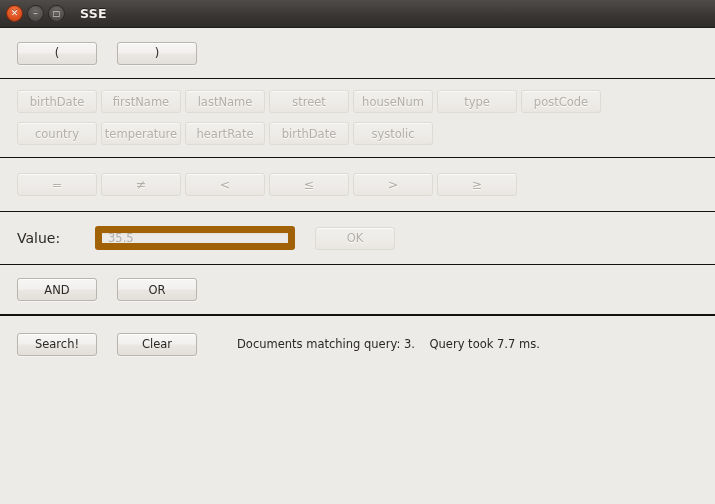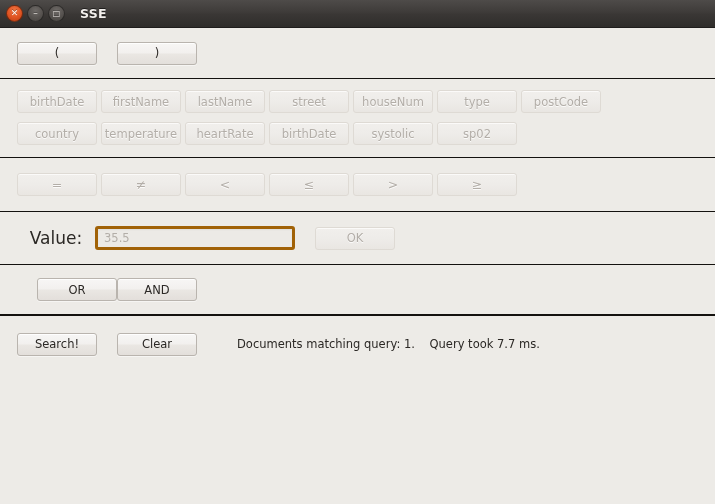--- a/index.html
+++ b/index.html
@@ -109,29 +109,28 @@
     display: flex;
     padding-left: 17px;
   }
   .gridrow .btn { margin-right: 4px; }
 
   
   #value-row {
     height: 52px;
   }
   #value-label {
-    font-size: 17px;
+    font-size: 14px;
     color: #2b2825;
     width: 78px;
-    text-align: center;
   }
   #value-input {
     width: 200px;
     height: 24px;
-    border: 3px solid #a16207;
+    border: 7px solid #a16207;
     border-radius: 3px;
     background: #eceae6;
     box-shadow: inset 0 1px 2px rgba(0,0,0,.05);
     font-family: "DejaVu Sans", "Liberation Sans", sans-serif;
     font-size: 11.5px;
     color: #b3aea8;
     padding: 0 6px;
     line-height: 22px;
     outline: none;
   }
@@ -207,21 +206,20 @@
       <button class="btn disabled">houseNum</button>
       <button class="btn disabled">type</button>
       <button class="btn disabled">postCode</button>
     </div>
     <div class="gridrow" style="margin-top:9px;">
       <button class="btn disabled">country</button>
       <button class="btn disabled">temperature</button>
       <button class="btn disabled">heartRate</button>
       <button class="btn disabled">birthDate</button>
       <button class="btn disabled">systolic</button>
-      <button class="btn disabled">sp02</button>
     </div>
   </div>
 
   <div class="sep"></div>
 
   <div class="gridrow" style="padding-top:15px;padding-bottom:15px;">
     <button class="btn op disabled">=</button>
     <button class="btn op disabled">≠</button>
     <button class="btn op disabled">&lt;</button>
     <button class="btn op disabled">≤</button>
@@ -233,28 +231,28 @@
 
   <div class="row" id="value-row">
     <span id="value-label">Value:</span>
     <input id="value-input" type="text" disabled="" placeholder="35.5" style="">
     <button class="btn disabled" id="ok-button">OK</button>
   </div>
 
   <div class="sep"></div>
 
   <div class="row" style="height:49px;">
+    <button class="btn">AND</button>
     <button class="btn" style="margin-left:20px;">OR</button>
-    <button class="btn">AND</button>
   </div>
 
   <div class="sep"></div>
 
 
   <div class="sep"></div>
 
   <div id="bottom-row">
     <button class="btn">Search!</button>
     <button class="btn">Clear</button>
-    <span id="status-text">Documents matching query: 1.    Query took 7.7 ms.</span>
+    <span id="status-text">Documents matching query: 3.    Query took 7.7 ms.</span>
   </div>
 
 </div>
 
 </body></html>

